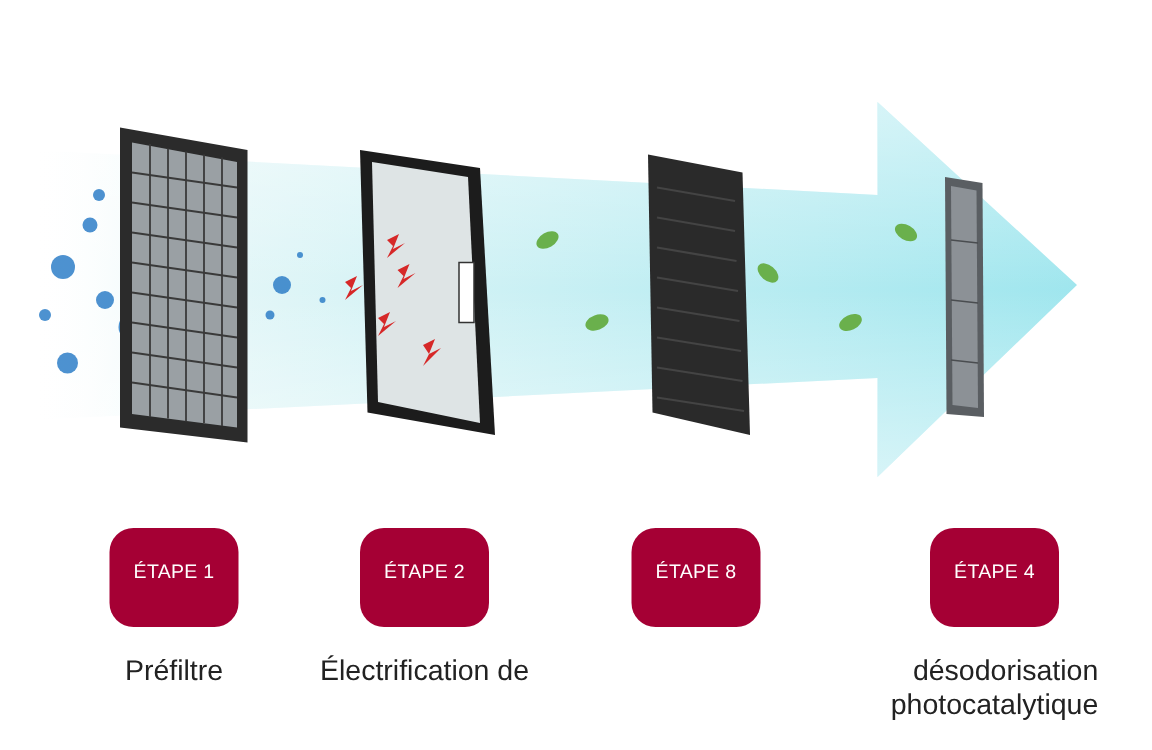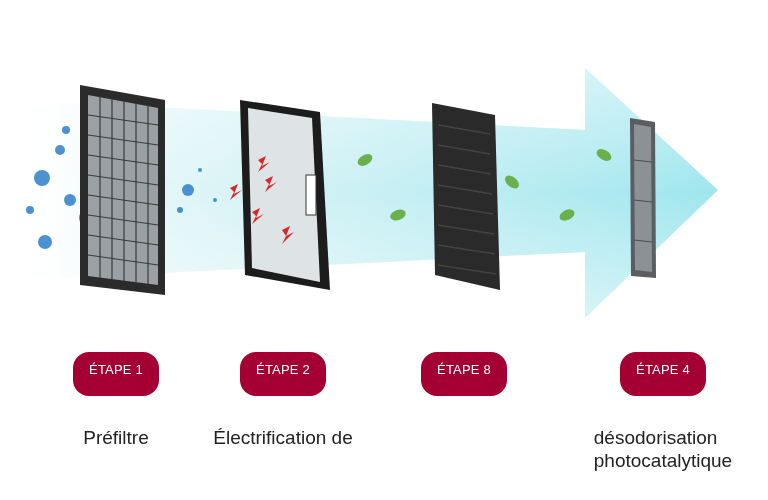--- a/index.html
+++ b/index.html
@@ -1,21 +1,21 @@
 <!DOCTYPE html>
 <html><head>
 <meta charset="utf-8">
 <style>
   html, body { margin:0; padding:0; background:#ffffff; }
   body { width:768px; height:500px; position:relative; overflow:hidden; font-family:"Liberation Sans", sans-serif; }
   .stage { position:absolute; left:0; top:0; width:768px; height:340px; }
   .arrow-svg { position:absolute; left:0; top:0; }
   .step { position:absolute; top:352px; display:flex; flex-direction:column; align-items:center; }
-  .badge { background:#a50034; color:#fff; font-size:13px; border-radius:16px; height:40px; line-height:32px; padding:2px 16px; letter-spacing:0.2px; }
-  .label { margin-top:30px; font-size:19px; line-height:23px; color:#222; text-align:left; white-space:nowrap; }
+  .badge { background:#a50034; color:#fff; font-size:13px; border-radius:16px; height:40px; line-height:32px; padding:13px 16px; letter-spacing:0.2px; }
+  .label { margin-top:18px; font-size:19px; line-height:23px; color:#222; text-align:right; white-space:nowrap; }
 </style>
 </head>
 <body>
 
 <div class="stage">
   <svg class="arrow-svg" width="768" height="340" viewBox="0 0 768 340">
     <defs>
       <linearGradient id="ag" x1="0" x2="1" y1="0" y2="0">
         <stop offset="0" stop-color="#ffffff" stop-opacity="0"></stop>
         <stop offset="0.15" stop-color="#e6f7f8"></stop>

